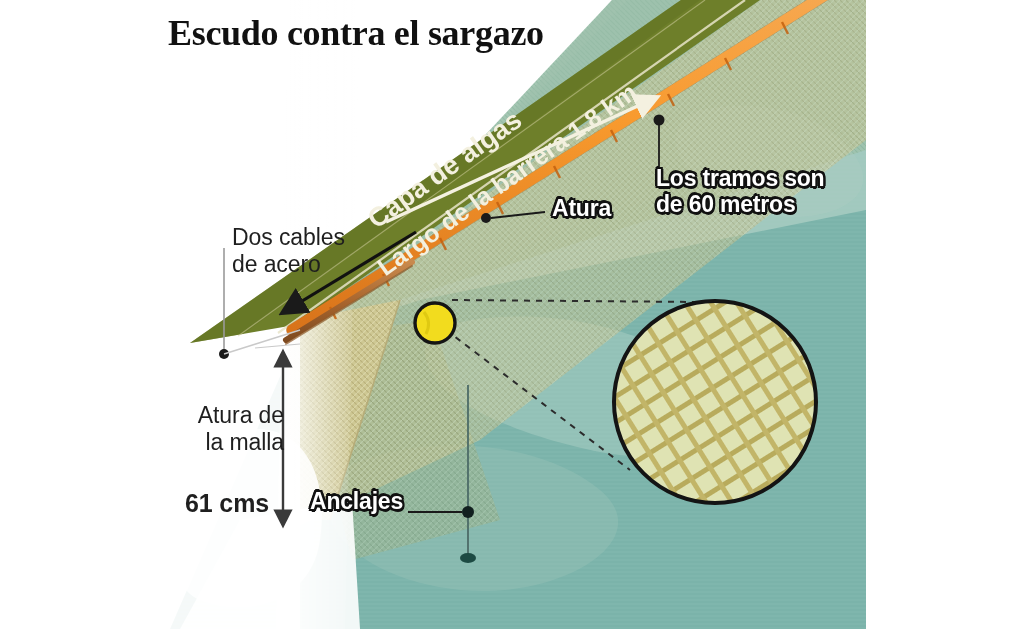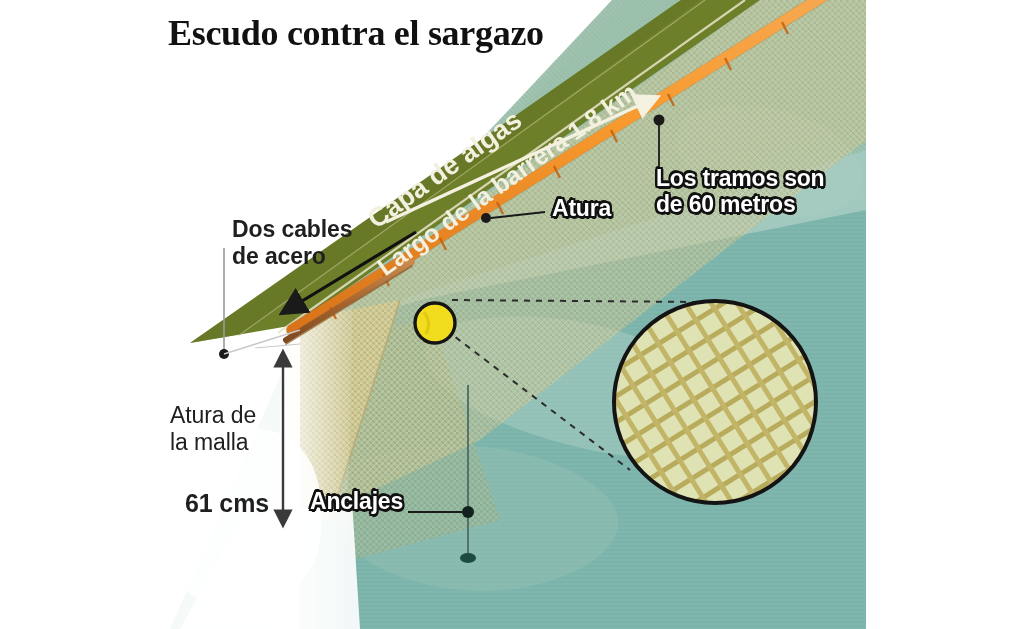--- a/index.html
+++ b/index.html
@@ -264,24 +264,24 @@
       </g>
     </svg>
   </div>
 
   <div class="title">Escudo contra el sargazo</div>
 
   <div class="band-text" style="left:362px; top:210px; font-size:27px; transform:rotate(-35.5deg);">Capa de algas</div>
 
   <div class="band-text" style="left:372px; top:258px; font-size:25px; transform:rotate(-35.5deg);">Largo de la barrera 1.8 km</div>
 
-  <div class="lbl-dark" style="left:232px; top:216px;font-weight:bold;">Dos cables
+  <div class="lbl-dark" style="left:232px; top:224px;">Dos cables
 de acero</div>
 
-  <div class="lbl-dark" style="left:170px; top:402px; text-align:left; width:114px;">Atura de
+  <div class="lbl-dark" style="left:170px; top:402px; text-align:right; width:114px;">Atura de
 la malla</div>
 
   <div class="lbl-dark b" style="left:170px; top:457px; text-align:center; width:114px; font-size:25px;">61 cms</div>
 
   <div class="lbl-out" style="left:552px; top:196px;">Atura</div>
 
   <div class="lbl-out" style="left:656px; top:166px;">Los tramos son
 de 60 metros</div>
 
 

